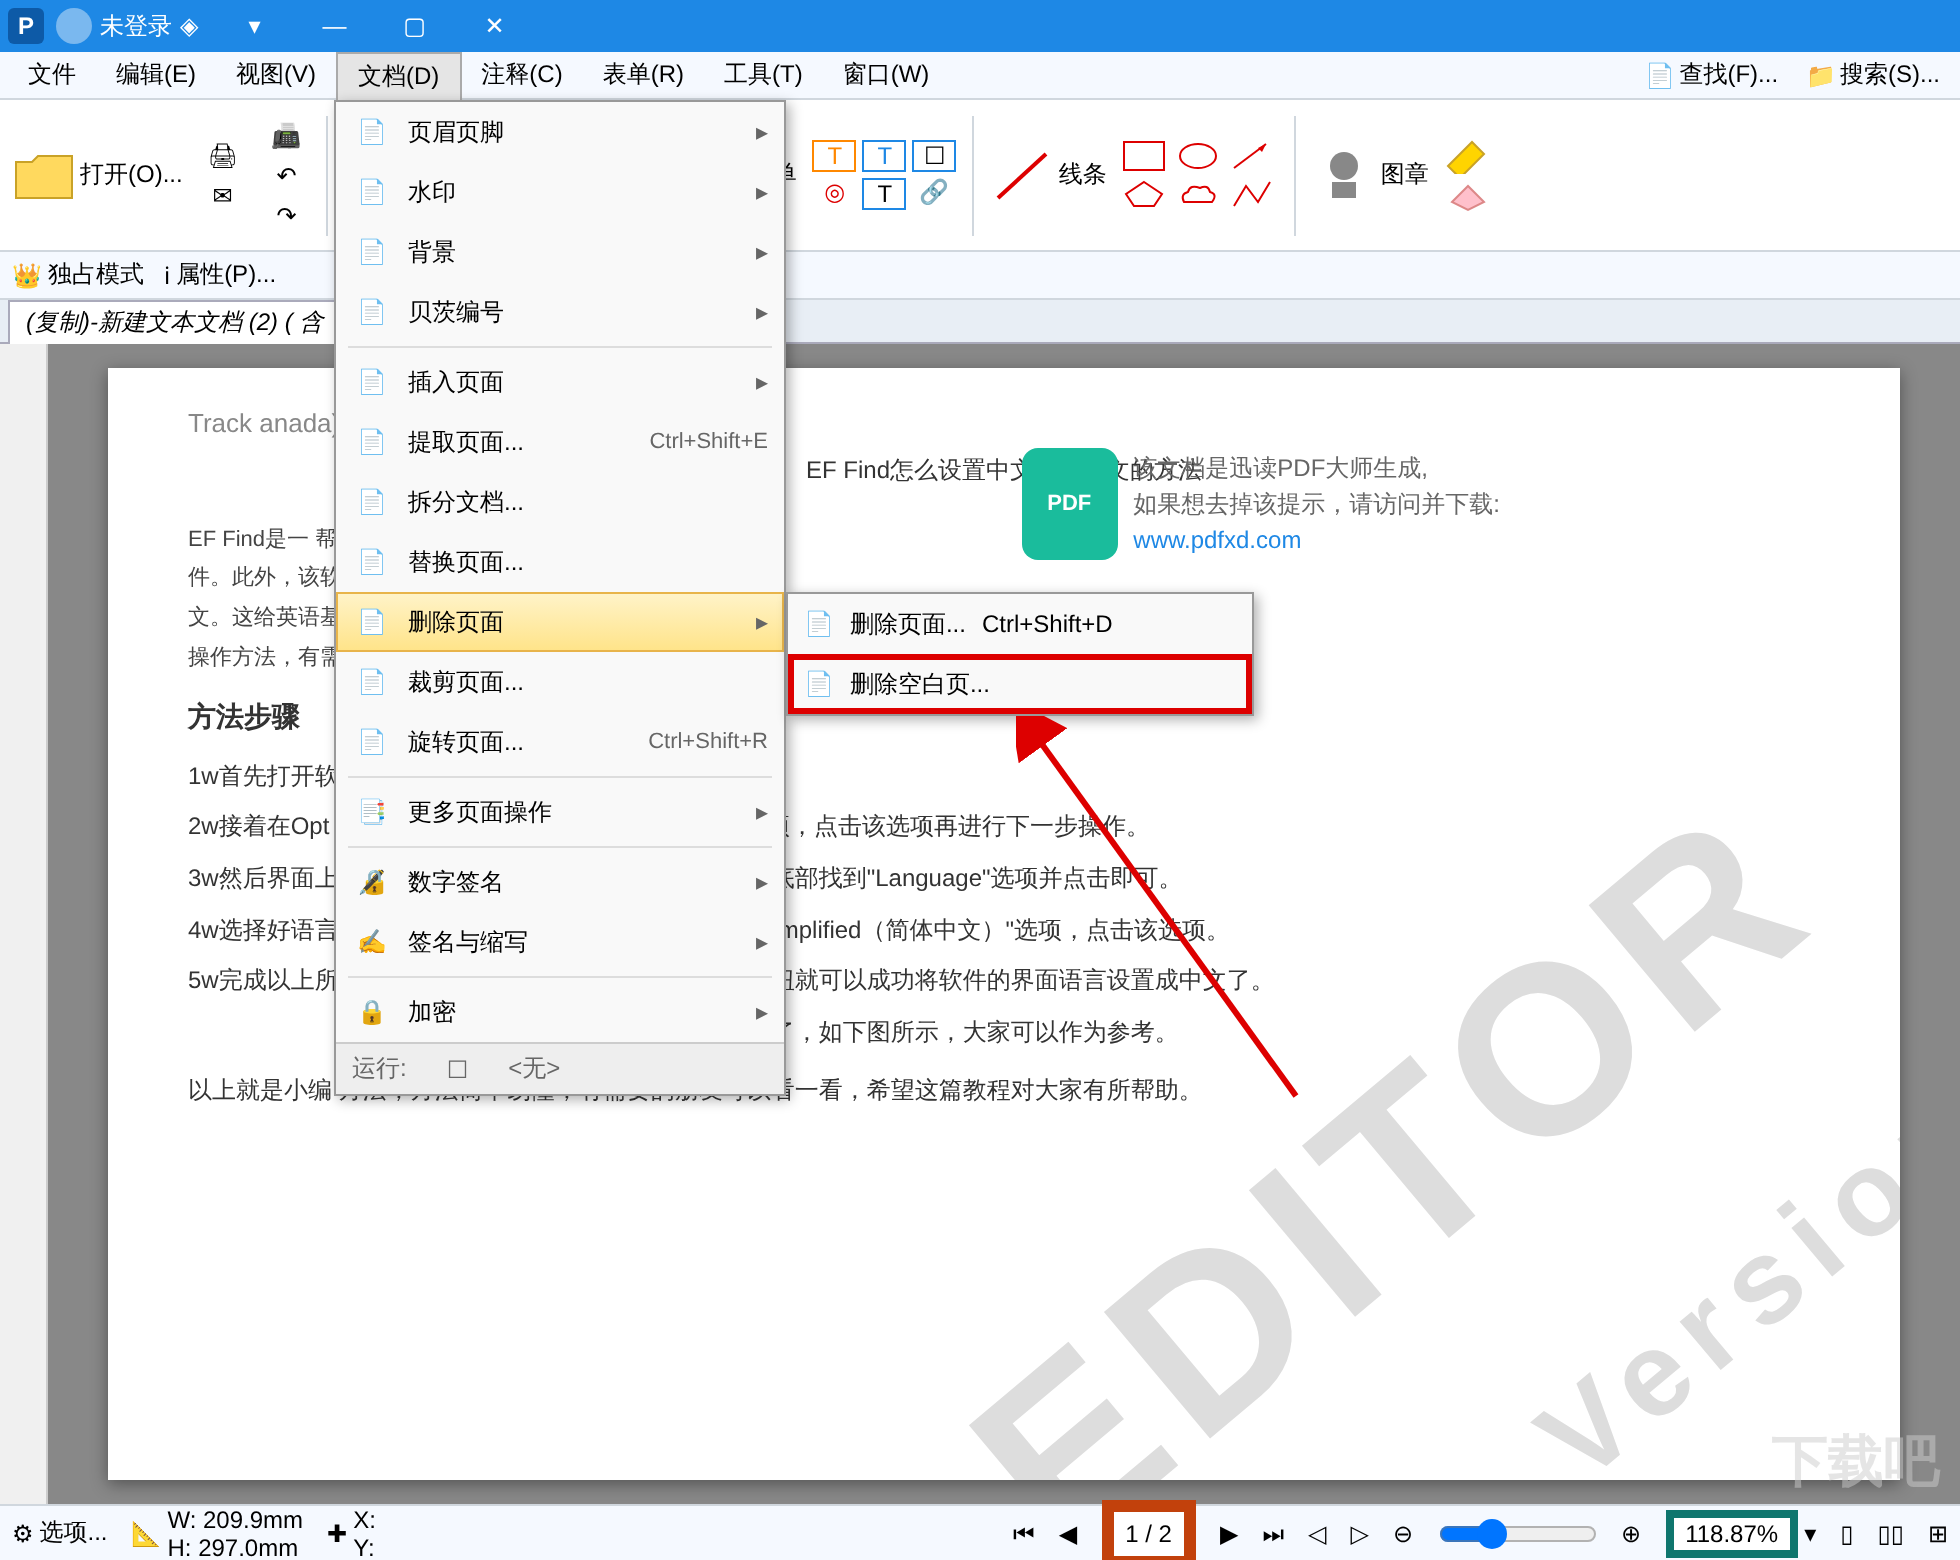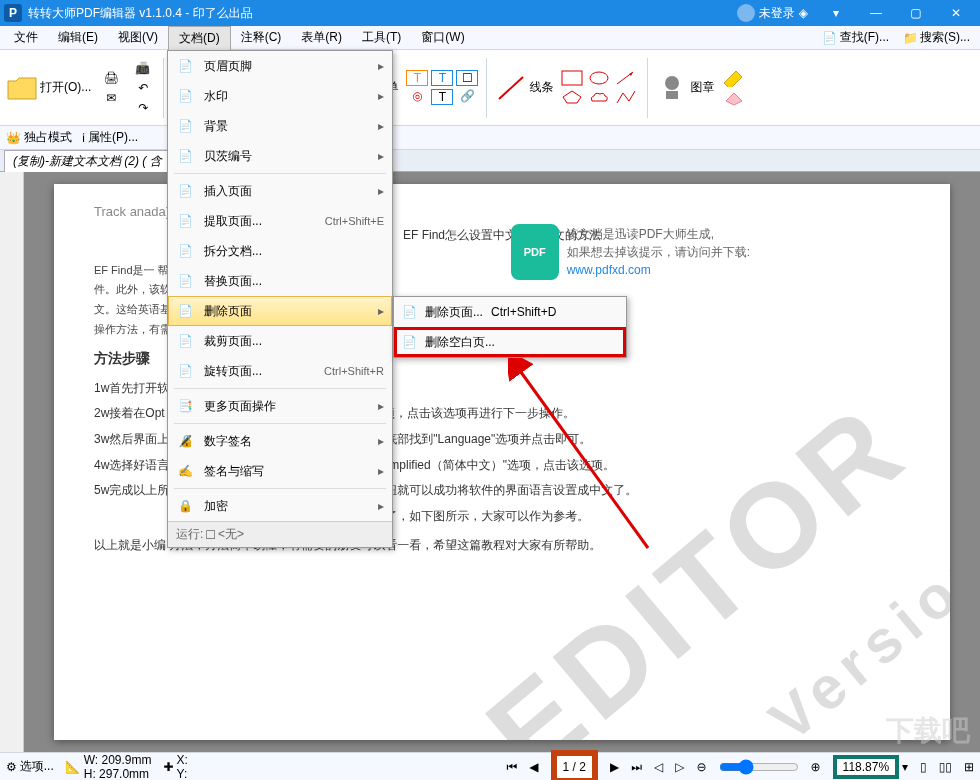--- a/index.html
+++ b/index.html
@@ -42,34 +42,33 @@
 .statusbar{position:absolute;left:0;right:0;bottom:0;height:28px;background:#f5f9ff;border-top:1px solid #d0d7de;display:flex;align-items:center;padding:0 6px;gap:12px;}
 .statusbar .sitem{display:flex;align-items:center;gap:3px;}
 .dropdown{position:absolute;left:167px;top:50px;width:226px;background:#f9f9f9;border:1px solid #999;box-shadow:2px 2px 6px rgba(0,0,0,.3);z-index:100;}
 .dropdown .ditem{height:30px;display:flex;align-items:center;padding:0 8px;gap:8px;position:relative;}
 .dropdown .ditem:hover,.dropdown .ditem.hover{background:linear-gradient(#fff3c8,#ffe48a);border:1px solid #e8b44a;padding:0 7px;}
 .dropdown .dicon{width:20px;height:20px;display:flex;align-items:center;justify-content:center;}
 .dropdown .dlabel{flex:1;}
 .dropdown .arrow{color:#666;}
 .dropdown .shortcut{color:#666;font-size:11px;}
 .dropdown .dsep{height:1px;background:#ddd;margin:2px 6px;}
-.dropdown .footer{height:26px;background:#eee;border-top:1px solid #ccc;display:flex;align-items:center;padding:0 8px;gap:2px;font-size:11px;color:#666;}
+.dropdown .footer{height:26px;background:#eee;border-top:1px solid #ccc;display:flex;align-items:center;padding:0 8px;gap:20px;font-size:11px;color:#666;}
 .submenu{position:absolute;left:393px;top:296px;width:234px;background:#f9f9f9;border:1px solid #999;box-shadow:2px 2px 6px rgba(0,0,0,.3);z-index:101;}
 .submenu .ditem{height:30px;display:flex;align-items:center;padding:0 8px;gap:8px;}
 .highlight{border:3px solid #d00;padding:0 5px !important;}
 .redarrow{position:absolute;left:508px;top:358px;z-index:102;pointer-events:none;}
 svg{display:block;}
 .wmimg{position:absolute;right:10px;bottom:30px;color:#ccc;font-size:28px;font-weight:bold;opacity:.5;}
 </style>
 </head>
 <body>
 
 <div class="titlebar">
   <div class="logo">P</div>
-  <div class="title">转转大师PDF编辑器 v1.1.0.4 - 印了么出品</div>
   <div class="userarea">
     <div class="avatar"></div>
     <span>未登录</span>
     <span>◈</span>
   </div>
   <div class="winbtns">
     <div class="winbtn">▾</div>
     <div class="winbtn">—</div>
     <div class="winbtn">▢</div>
     <div class="winbtn">✕</div>

